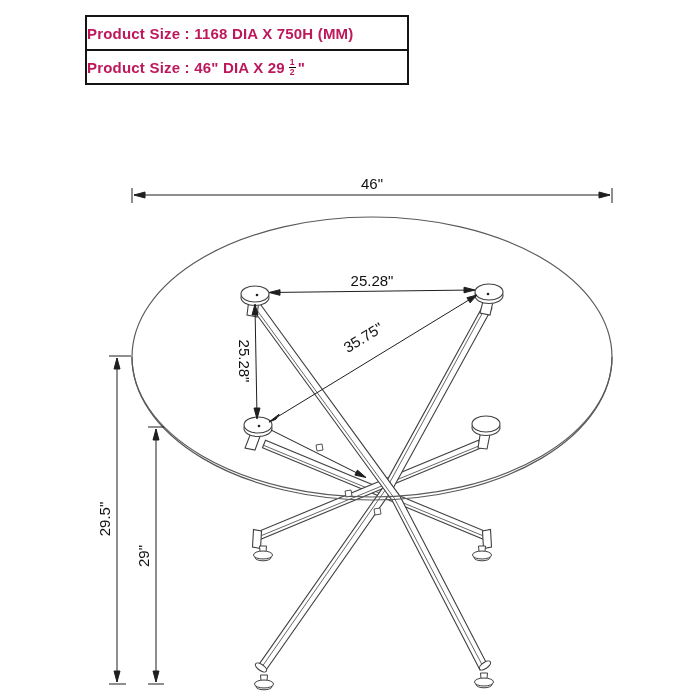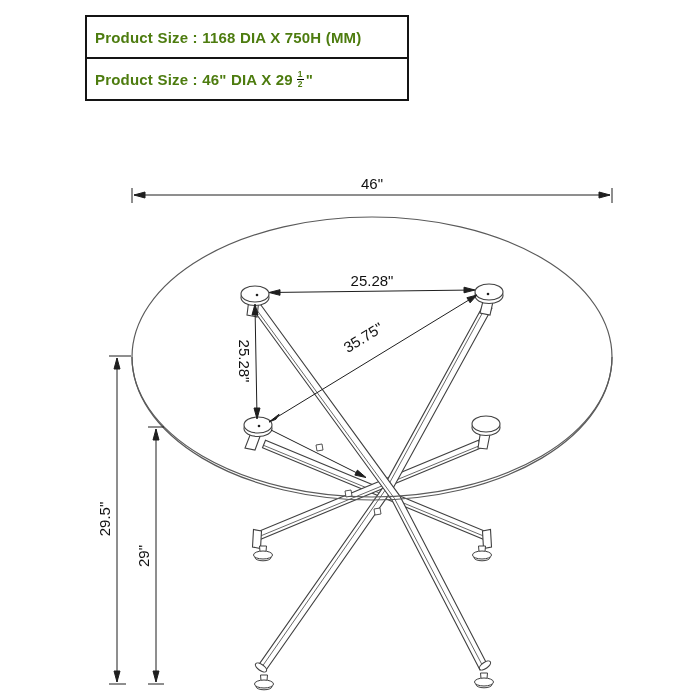--- a/index.html
+++ b/index.html
@@ -1,20 +1,20 @@
 <!DOCTYPE html>
 <html><head>
 <meta charset="utf-8">
 <style>
   html,body{margin:0;padding:0;background:#fff;}
   .page{position:relative;width:700px;height:700px;background:#ffffff;overflow:hidden;
         font-family:"Liberation Sans",sans-serif;}
   .tbox{position:absolute;left:85px;top:15px;width:320px;border:2px solid #141414;background:#fff;}
-  .trow{height:40px;display:flex;align-items:center;padding-left:8px;
-        font-weight:bold;font-size:15px;color:#4d7c0f;letter-spacing:0.2px;}
+  .trow{height:32px;display:flex;align-items:center;
+        font-weight:bold;font-size:15px;color:#be185d;letter-spacing:0.2px;}
   .trow + .trow{border-top:2px solid #141414;}
   .frac{display:inline-flex;flex-direction:column;align-items:center;justify-content:center;
         font-size:8.5px;line-height:1.05;font-weight:bold;vertical-align:-3px;margin:0 2px 0 4px;}
   .frac .num{border-bottom:1.2px solid #000;padding:0 1px;}
   .drawing{position:absolute;left:0;top:0;}
   svg text{font-family:"Liberation Sans",sans-serif;font-size:15px;fill:#111;}
 </style>
 </head>
 <body>
 

